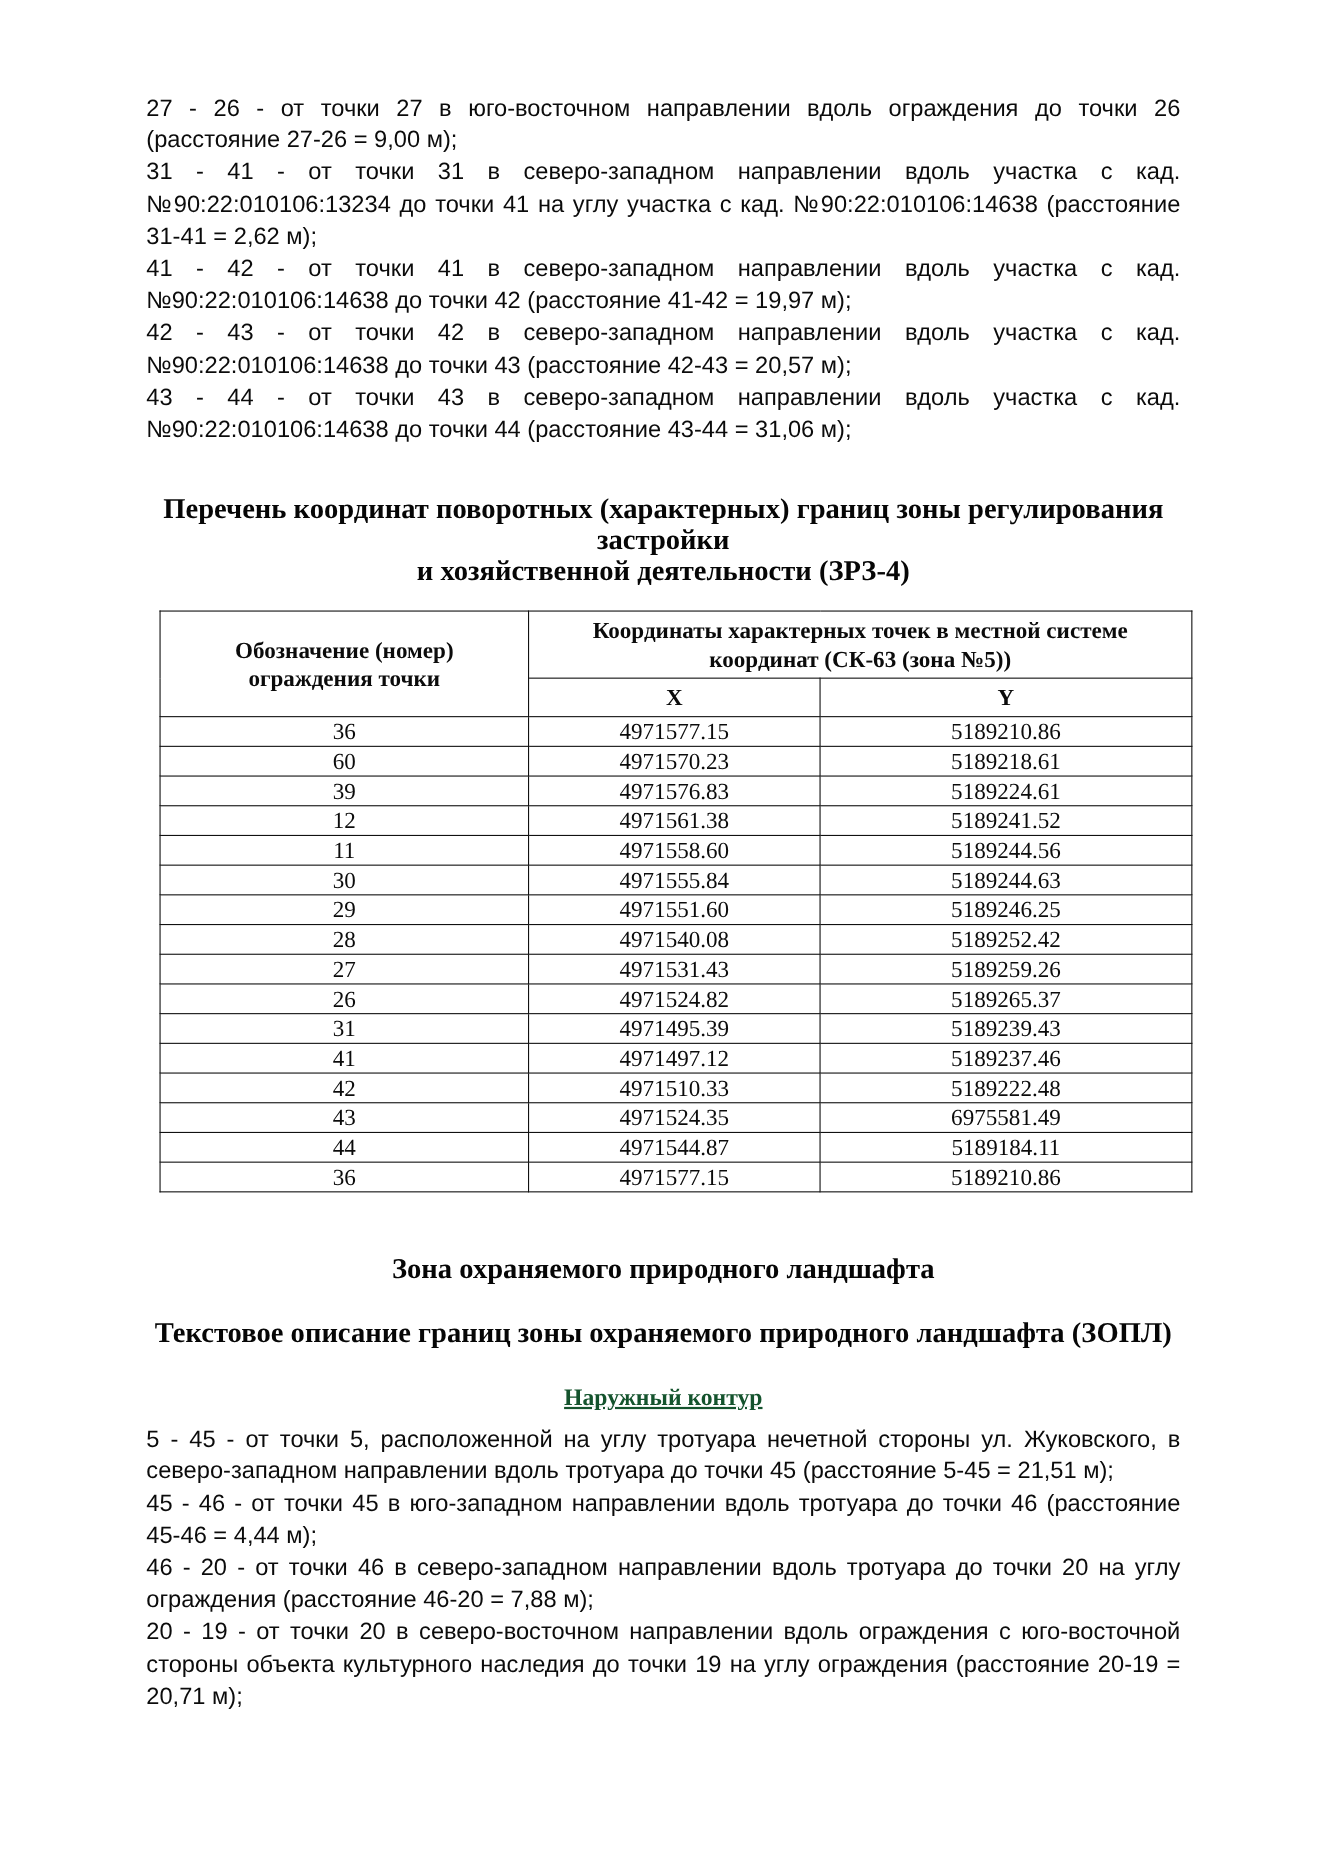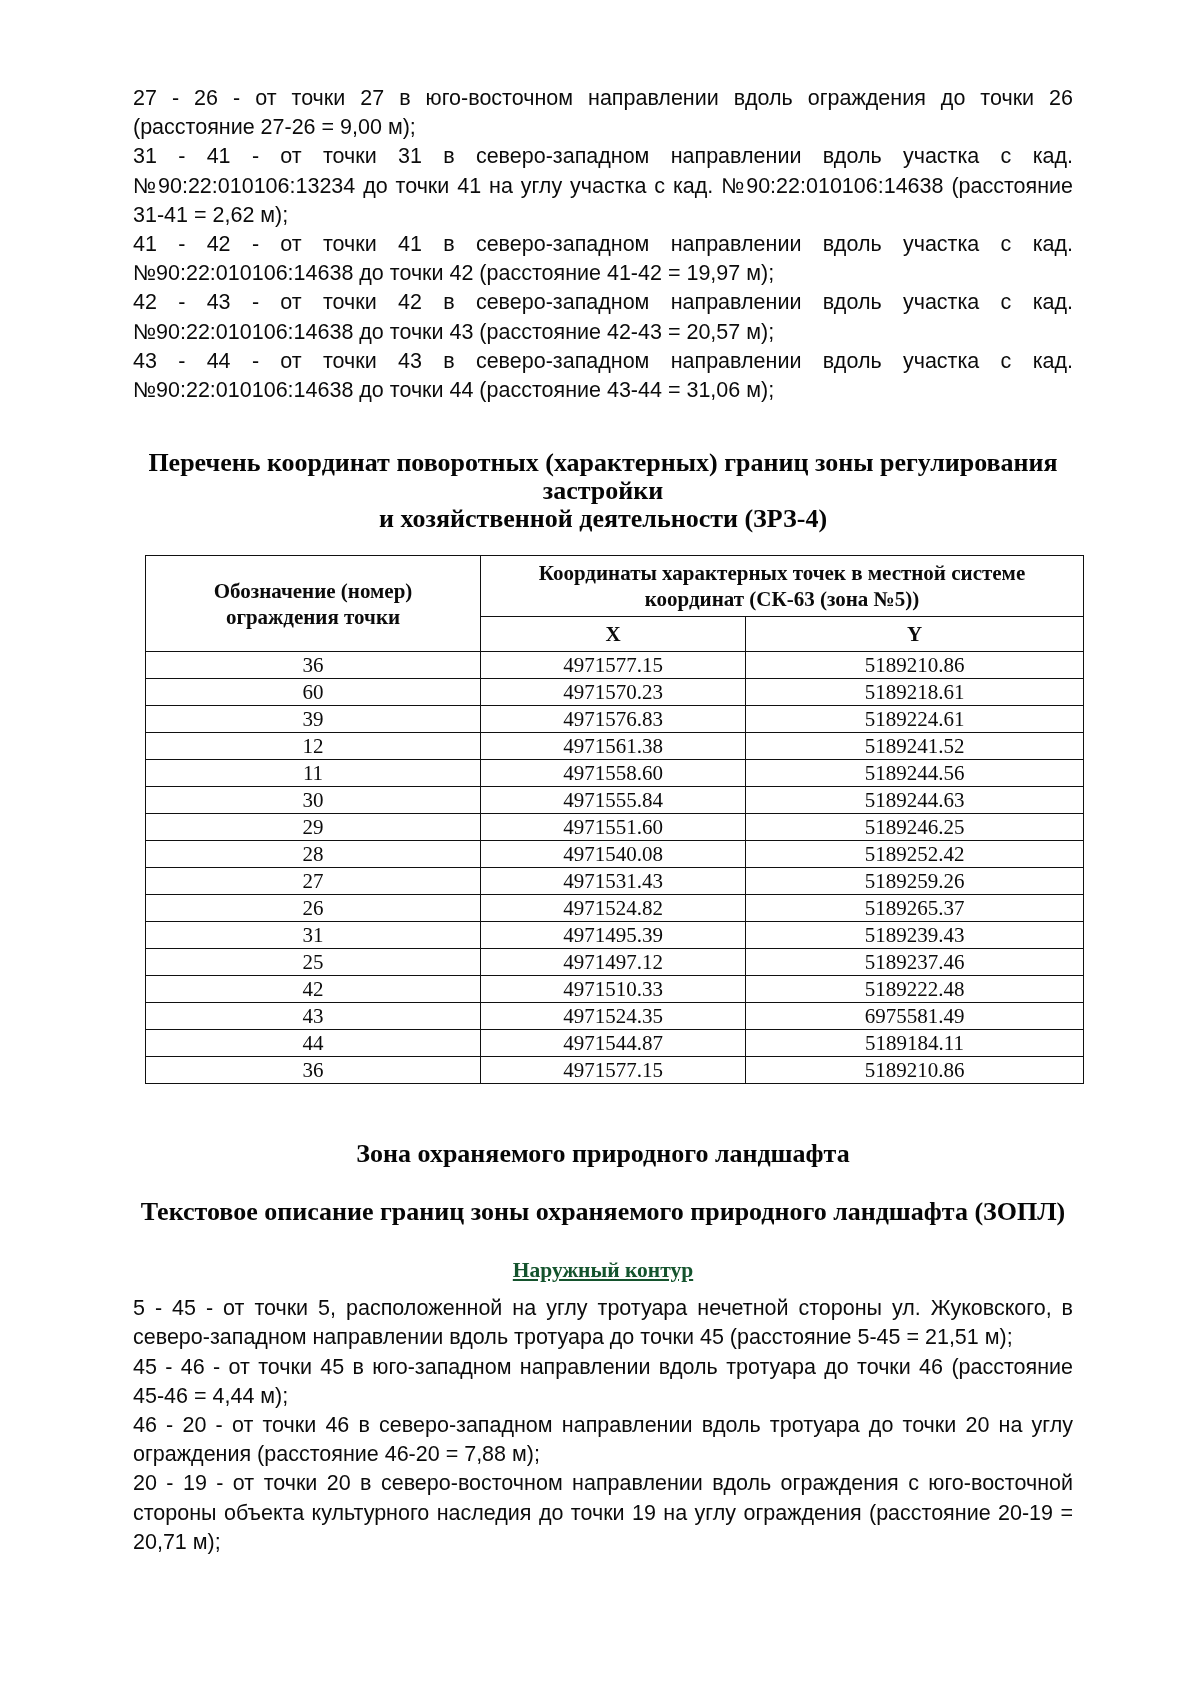--- a/index.html
+++ b/index.html
@@ -181,21 +181,21 @@
             <td>26</td>
             <td>4971524.82</td>
             <td>5189265.37</td>
           </tr>
           <tr>
             <td>31</td>
             <td>4971495.39</td>
             <td>5189239.43</td>
           </tr>
           <tr>
-            <td>25</td>
+            <td>41</td>
             <td>4971497.12</td>
             <td>5189237.46</td>
           </tr>
           <tr>
             <td>42</td>
             <td>4971510.33</td>
             <td>5189222.48</td>
           </tr>
           <tr>
             <td>43</td>

